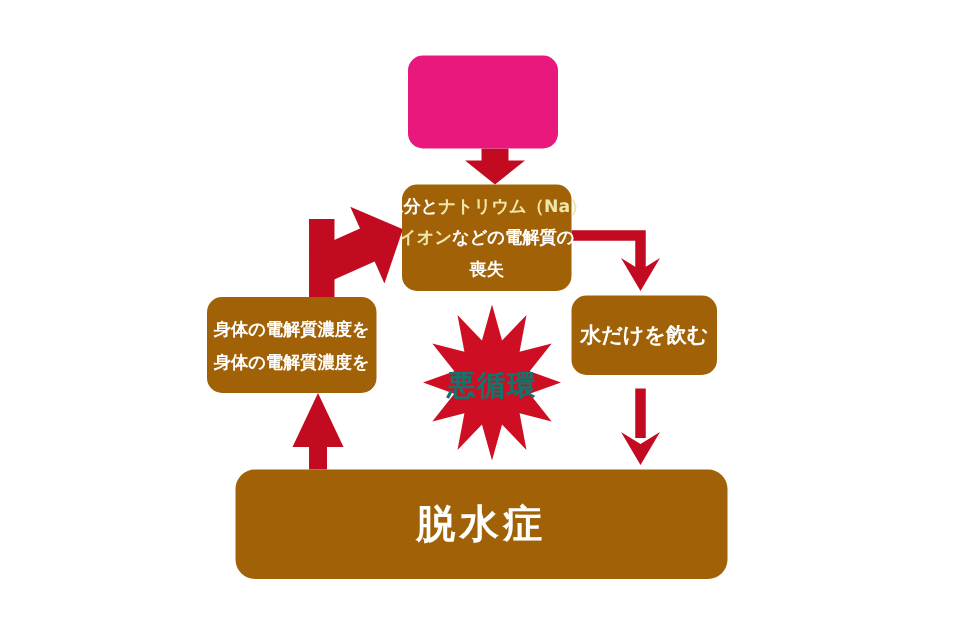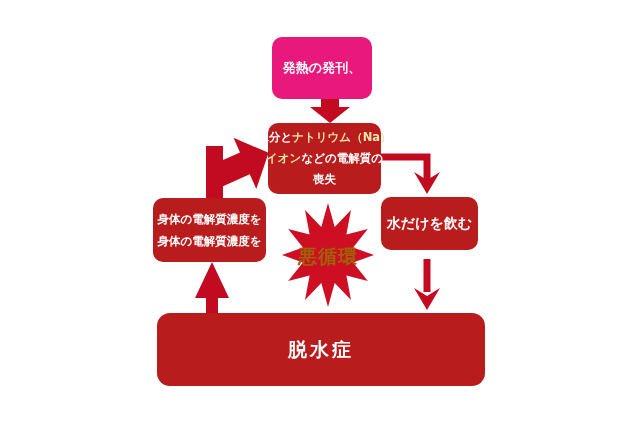--- a/index.html
+++ b/index.html
@@ -8,29 +8,29 @@
     font-family:"DejaVu Sans","Liberation Sans",sans-serif;
     overflow:hidden;
   }
   .arrow-layer{position:absolute;left:0;top:0;width:640px;height:426px;z-index:1;}
   .node{
     position:absolute;z-index:2;display:flex;flex-direction:column;
     align-items:center;justify-content:center;
     color:#ffffff;font-weight:bold;text-align:center;white-space:nowrap;
   }
   .node-pink{background:#E8187C;border-radius:10px;}
-  .node-navy{background:#b91c1c;border-radius:10px;}
+  .node-navy{background:#a16207;border-radius:10px;}
   #node-causes{left:272px;top:37px;width:100px;height:62px;font-size:13px;line-height:24px;}
   #node-loss{left:268px;top:123px;width:113px;height:71px;font-size:11.5px;line-height:21px;}
-  #node-diuresis{left:153px;top:198px;width:113px;height:64px;font-size:11.5px;line-height:22px;}
+  #node-diuresis{left:138px;top:198px;width:113px;height:64px;font-size:11.5px;line-height:22px;}
   #node-drink{left:381px;top:197px;width:97px;height:53px;font-size:14px;}
-  #node-dehydration{left:157px;top:313px;width:328px;height:73px;font-size:19px;letter-spacing:3px;border-radius:13px;}
+  #node-dehydration{left:157px;top:313px;width:328px;height:73px;font-size:26px;letter-spacing:3px;border-radius:13px;}
   #burst-label{
     position:absolute;z-index:3;left:280px;top:244px;width:96px;
-    text-align:center;color:#a16207;font-weight:bold;font-size:19px;letter-spacing:1px;
+    text-align:center;color:#0f766e;font-weight:bold;font-size:19px;letter-spacing:1px;
   }
   .hl{color:#EFE6A8;}
 </style>
 </head>
 <body>
 
 <div class="canvas">
 
   <svg class="arrow-layer" viewBox="0 0 640 426" width="640" height="426">
 
@@ -45,21 +45,20 @@
 
     <path d="M427,259 V292" fill="none" stroke="#C20B20" stroke-width="7"></path>
     <polygon points="414,288 427,310 440,288 427,296" fill="#C20B20"></polygon>
 
     <polygon points="212,262 195,298 206,298 206,313 218,313 218,298 229,298" fill="#C20B20"></polygon>
 
     <polygon points="328,203 334.7,227 351,210 346.4,234.5 367.8,229 353.1,247.5 374,255 353.1,262.5 367.8,281 346.4,275.5 351,300 334.7,283 328,307 321.3,283 305,300 309.6,275.5 288.2,281 302.9,262.5 282,255 302.9,247.5 288.2,229 309.6,234.5 305,210 321.3,227" fill="#CE0E23"></polygon>
   </svg>
 
   <div class="node node-pink" id="node-causes">
-    <span>発熱の発刊、</span>
   </div>
 
   <div class="node node-navy" id="node-loss">
     <span><span>水分と</span><span class="hl">ナトリウム（Na）</span></span>
     <span><span class="hl">イオン</span><span>などの電解質の</span></span>
     <span>喪失</span>
   </div>
 
   <div class="node node-navy" id="node-diuresis">
     <span>身体の電解質濃度を</span>

